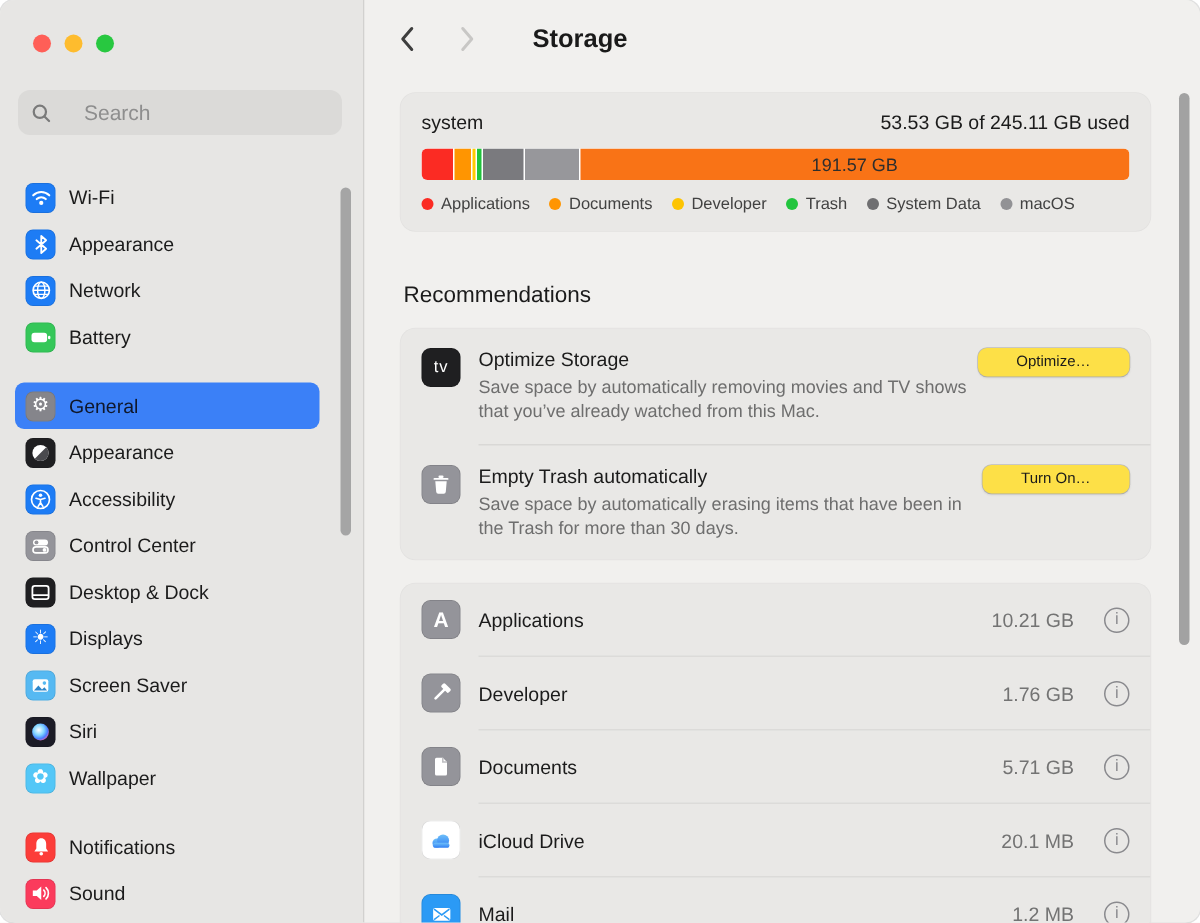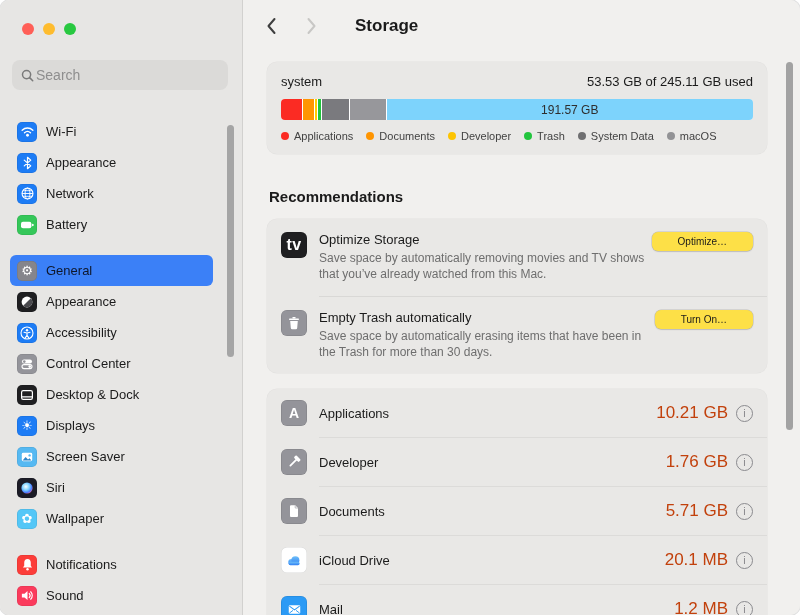--- a/index.html
+++ b/index.html
@@ -5,21 +5,21 @@
   * { margin:0; padding:0; box-sizing:border-box; }
   html,body { width:800px; height:615px; background:#ffffff; font-family:"Liberation Sans","DejaVu Sans",sans-serif; }
   .window { position:absolute; inset:0; border-radius:10px; overflow:hidden; display:flex;
             box-shadow:0 0 0 1px rgba(0,0,0,.12); background:#f1f0ee; }
 
   
   .sidebar { position:relative; width:243px; flex:none; background:#e7e6e4; border-right:1px solid #d2d1cf; }
   .traffic { position:absolute; top:23px; left:22px; display:flex; gap:9px; }
   .tl-dot { width:12px; height:12px; border-radius:50%; }
   .searchwrap { position:absolute; top:60px; left:12px; width:216px; height:30px; background:#dbdad8;
-                border-radius:8px; display:flex; align-items:center; padding:0 9px; gap:2px; }
+                border-radius:8px; display:flex; align-items:center; padding:0 9px; gap:22px; }
   .searchwrap input { border:none; outline:none; background:transparent; font-size:14px; color:#333; width:100%;
                       font-family:inherit; }
   .searchwrap input::placeholder { color:#8e8e8e; }
   .nav { position:absolute; top:116px; left:10px; width:203px; }
   .group { margin-bottom:15px; }
   .srow { height:31px; display:flex; align-items:center; gap:9px; padding:0 7px; border-radius:6px; cursor:default; }
   .srow.selected { background:#3b80f7; }
   .srow.selected .slabel { color:#0f172a; }
   .slabel { font-size:13px; color:#1b1b1b; white-space:nowrap; }
   .tile { width:20px; height:20px; border-radius:5px; flex:none; display:flex; align-items:center;
@@ -43,39 +43,39 @@
   .bar { display:flex; height:21px; border-radius:4px; overflow:hidden; background:#ffffff; margin-top:10px; }
   .seg { height:100%; margin-right:1px; flex:none; }
   .seg-free { flex:1; margin-right:0; display:flex; align-items:center; justify-content:center; }
   .free-label { font-size:12px; color:#2e2e2e; }
   .legend { display:flex; gap:13px; margin-top:10px; align-items:center; }
   .lg-item { display:flex; align-items:center; gap:5px; }
   .lg-dot { width:8px; height:8px; border-radius:50%; flex:none; }
   .lg-label { font-size:11px; color:#424242; white-space:nowrap; }
 
   
-  .section-title { font-size:15px; font-weight:700; color:#1b1b1b; margin:34px 0 14px 2px; }
+  .section-title { font-size:15px; font-weight:400; color:#1b1b1b; margin:34px 0 14px 2px; }
   .rec-row { position:relative; display:flex; padding:13px 14px; }
   .rec-divider { height:1px; background:#d9d8d6; margin-left:52px; }
   .bigtile { width:26px; height:26px; border-radius:6px; flex:none; display:flex; align-items:center;
              justify-content:center; box-shadow:inset 0 0 0 .5px rgba(0,0,0,.15); overflow:hidden; }
-  .tv-label { color:#fff; font-size:16px; font-weight:700; letter-spacing:.5px; }
+  .tv-label { color:#fff; font-size:11px; font-weight:400; letter-spacing:.5px; }
   .rec-text { margin-left:12px; padding-right:108px; }
   .rec-title { font-size:13px; color:#1b1b1b; }
   .rec-desc { font-size:12px; color:#6e6e6e; line-height:1.36; margin-top:3px; }
   .pushbtn { position:absolute; right:14px; top:13px; background:#fde047; border:none; border-radius:6px;
              padding:4px 26px; font-size:10px; color:#1a1a1a; font-family:inherit;
              box-shadow:0 0 0 .5px rgba(0,0,0,.18), 0 1px 1.5px rgba(0,0,0,.1); cursor:default; }
 
   
   .card-usage { margin-top:16px; overflow:hidden; }
   .use-row { display:flex; align-items:center; height:48px; padding:0 14px; }
   .use-divider { height:1px; background:#dcdbd9; margin-left:52px; }
   .use-label { flex:1; font-size:13px; color:#1b1b1b; margin-left:12px; }
-  .use-value { font-size:17px; color:#c2410c; margin-right:8px; }
+  .use-value { font-size:13px; color:#737373; margin-right:20px; }
   .info { width:17px; height:17px; border:1.5px solid #8a8a8e; border-radius:50%; color:#8a8a8e;
           font-size:11px; display:flex; align-items:center; justify-content:center; flex:none; }
   .appstore-a { color:#fff; font-size:14px; font-weight:600; }
   .main-scroll { position:absolute; top:62px; right:7px; width:7px; height:368px; border-radius:4px; background:#a2a2a2; }
 </style>
 </head>
 <body>
 
 <div class="window">
 
@@ -277,21 +277,21 @@
           <span class="stor-name">system</span>
           <span>53.53 GB of 245.11 GB used</span>
         </div>
         <div class="bar">
           <span class="seg" style="background: rgb(251, 43, 35); width: 4.4%;"></span>
           <span class="seg" style="background: rgb(255, 149, 1); width: 2.3%;"></span>
           <span class="seg" style="background: rgb(254, 203, 1); width: 0.6%;"></span>
           <span class="seg" style="background: rgb(32, 196, 60); width: 0.6%;"></span>
           <span class="seg" style="background: rgb(122, 122, 126); width: 5.6%;"></span>
           <span class="seg" style="background: rgb(151, 151, 155); width: 7.6%;"></span>
-          <span class="seg seg-free" style="background: #7dd3fc;">
+          <span class="seg seg-free" style="background: #f97316;">
             <span class="free-label">191.57 GB</span>
           </span>
         </div>
         <div class="legend">
           <span class="lg-item">
               <span class="lg-dot" style="background: rgb(251, 43, 35);"></span>
               <span class="lg-label">Applications</span>
             </span>
           <span class="lg-item">
               <span class="lg-dot" style="background: rgb(255, 149, 1);"></span>

